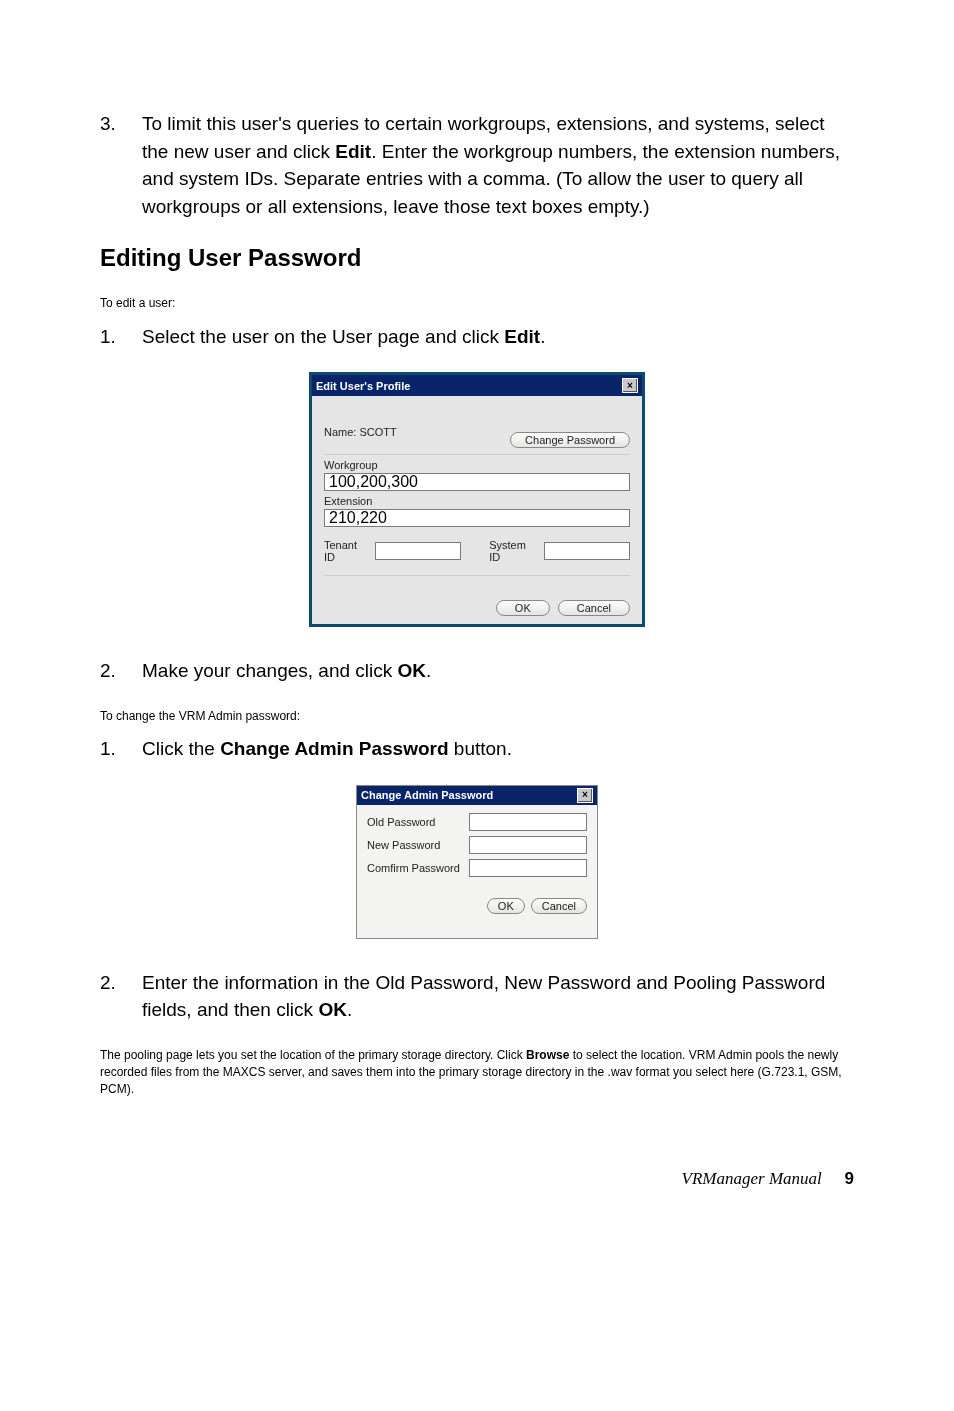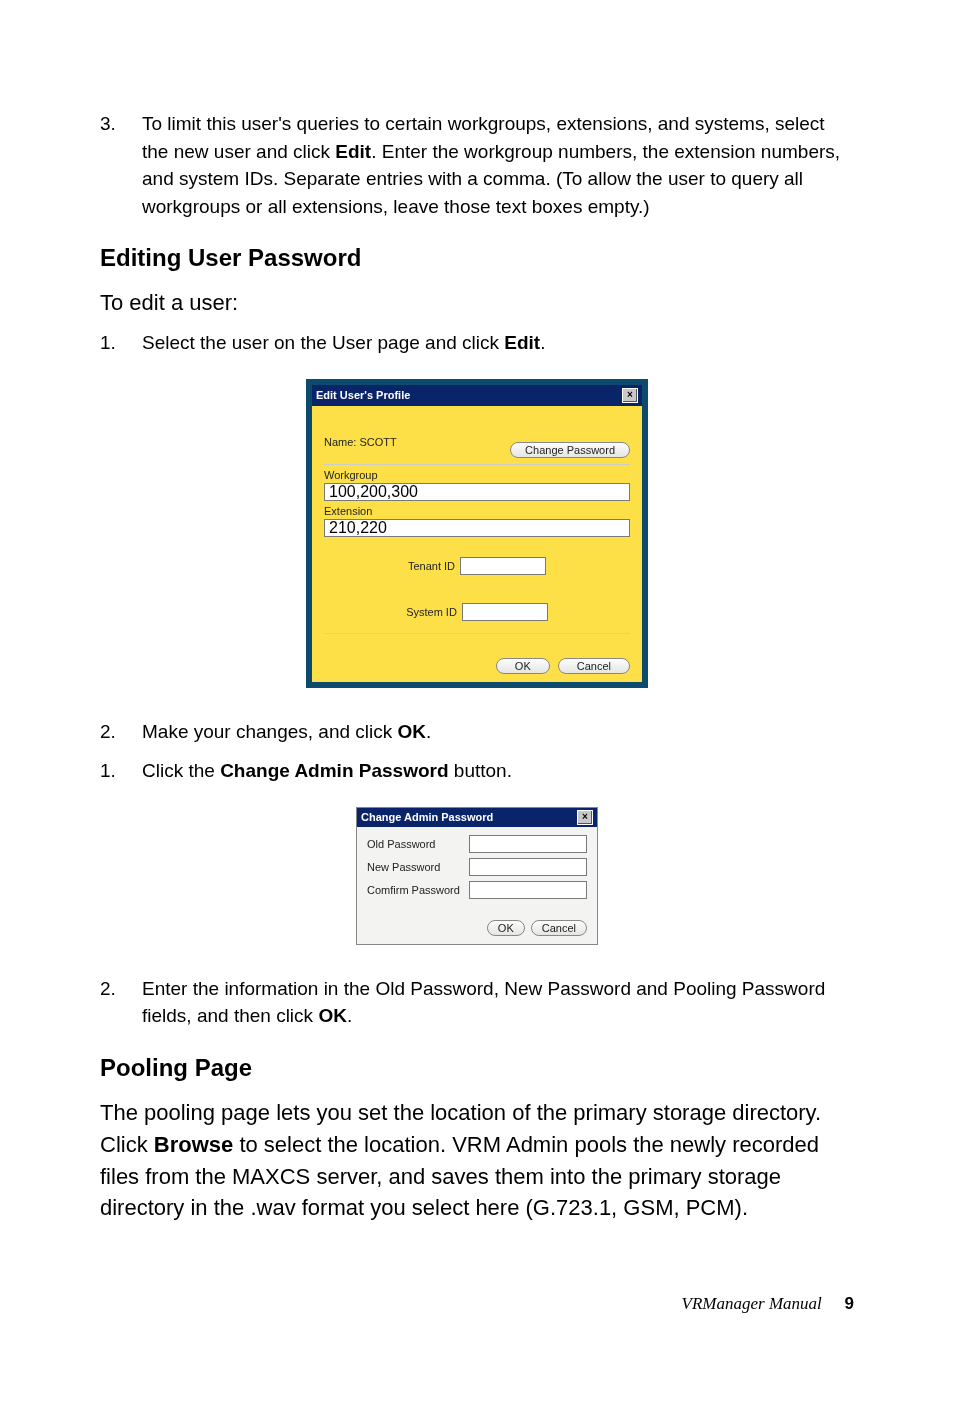--- a/index.html
+++ b/index.html
@@ -27,34 +27,34 @@
     flex: 1;
   }
   .bold { font-weight: bold; }
   h2.section {
     font-family: Arial, Helvetica, sans-serif;
     font-weight: bold;
     font-size: 24px;
     margin: 24px 0 10px 0;
   }
   p.body {
-    font-size: 22px;
+    font-size: 12px;
     line-height: 1.45;
-    margin: 15px 0 10px 0;
+    margin: 23px 0 10px 0;
   }
   .dialog-wrap {
     display: flex;
     justify-content: center;
     margin: 22px 0 30px 0;
   }
   
   .dlg1 {
     width: 330px;
-    border: 6px solid #0c4a6e;
-    background: #fde047;
+    border: 3px solid #0c4a6e;
+    background: #e5e5e5;
     font-size: 11px;
     color: #222;
   }
   .dlg1 .titlebar {
     background: #0a246a;
     color: #fff;
     font-weight: bold;
     font-size: 11px;
     padding: 3px 4px;
     display: flex;
@@ -93,21 +93,21 @@
   .tbox {
     width: 100%;
     box-sizing: border-box;
     height: 18px;
     border: 1px solid #7a7a7a;
     background: #fff;
     font-size: 16px;
     padding: 1px 4px;
   }
   .tbox.small { width: 86px; }
-  .dlg1 .pairrow { display:flex; gap: 28px; align-items:center; margin-top:20px;flex-direction:column; }
+  .dlg1 .pairrow { display:flex; gap: 28px; align-items:center; margin-top:12px; }
   .dlg1 .pair { display:flex; align-items:center; gap:5px; }
   .dlg1 .btnrow { display:flex; justify-content:flex-end; gap:8px; margin-top:12px; border-top:1px solid #ccc; padding-top:8px;}
   .pillbtn.sm { padding: 1px 18px; }
 
   
   .dlg2 {
     width: 240px;
     border: 1px solid #888;
     background: #f3f3f1;
     font-size: 11px;
@@ -116,21 +116,21 @@
   .dlg2 .titlebar {
     background: #0a246a;
     color: #fff;
     font-weight: bold;
     font-size: 11px;
     padding: 2px 4px;
     display: flex;
     justify-content: space-between;
     align-items: center;
   }
-  .dlg2 .body { padding: 8px 10px 8px 10px; }
+  .dlg2 .body { padding: 8px 10px 24px 10px; }
   .dlg2 .frow { display:flex; align-items:center; margin-bottom:5px; gap:6px; }
   .dlg2 .flabel { width: 96px; }
   .dlg2 .btnrow { display:flex; justify-content:flex-end; gap:6px; margin-top:4px; }
 
   .footer {
     text-align: right;
     margin-top: 70px;
     font-size: 17px;
   }
   .footer .ital { font-style: italic; font-family: "Times New Roman", serif; text-align: right; }
@@ -192,20 +192,21 @@
     </div>
   </div>
 
   <div class="ol-item">
     <div class="ol-num">2.</div>
     <div class="ol-body">
       <span>Make your changes, and click </span><span class="bold">OK</span><span>.</span>
     </div>
   </div>
 
+  <p class="body">To change the VRM Admin password:</p>
 
   <div class="ol-item">
     <div class="ol-num">1.</div>
     <div class="ol-body">
       <span>Click the </span><span class="bold">Change Admin Password</span><span> button.</span>
     </div>
   </div>
 
   <div class="dialog-wrap">
     <div class="dlg2">
@@ -234,21 +235,20 @@
     </div>
   </div>
 
   <div class="ol-item">
     <div class="ol-num">2.</div>
     <div class="ol-body">
       <span>Enter the information in the Old Password, New Password and Pooling Password fields, and then click </span><span class="bold">OK</span><span>.</span>
     </div>
   </div>
 
-  <h2 class="section">Pooling Page</h2>
   <p class="body">
     <span>The pooling page lets you set the location of the primary storage directory. Click </span><span class="bold">Browse</span><span> to select the location. VRM Admin pools the newly recorded files from the MAXCS server, and saves them into the primary storage directory in the .wav format you select here (G.723.1, GSM, PCM).</span>
   </p>
 
   <div class="footer">
     <span class="ital">VRManager Manual</span>
     <span class="pg">9</span>
   </div>
 
 </div>

